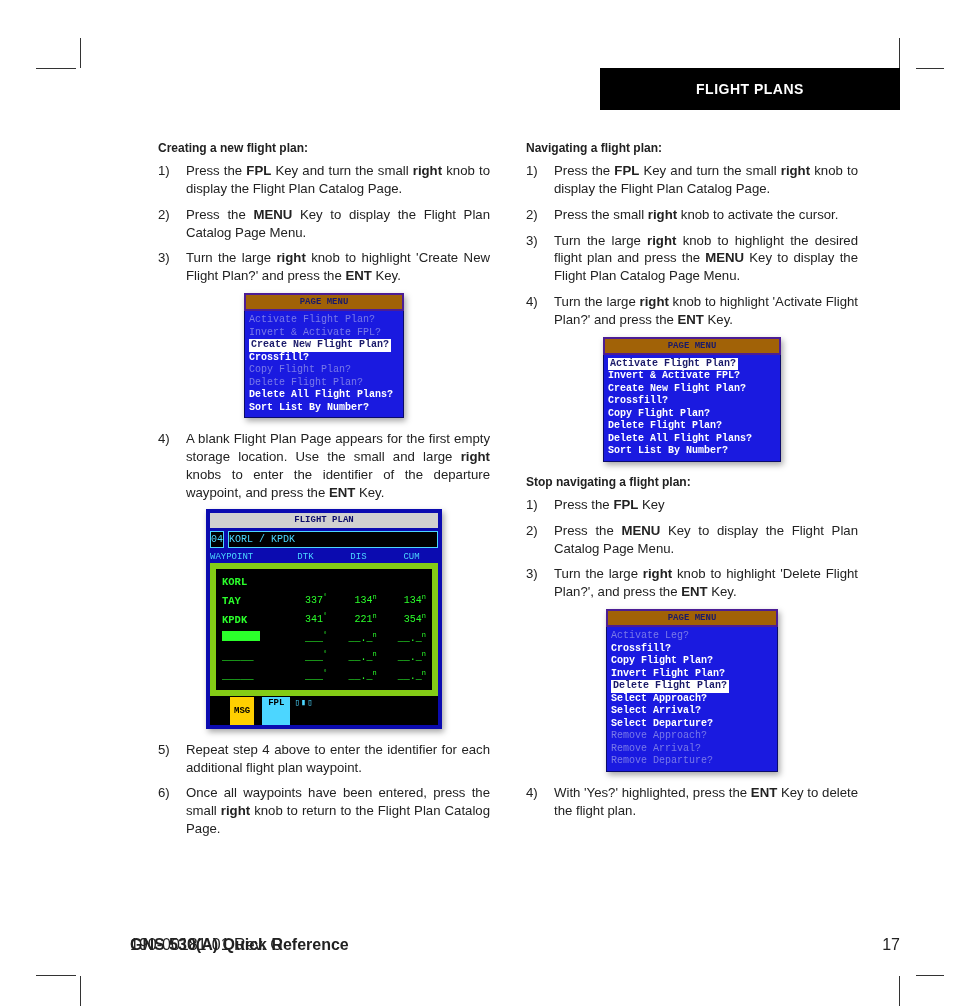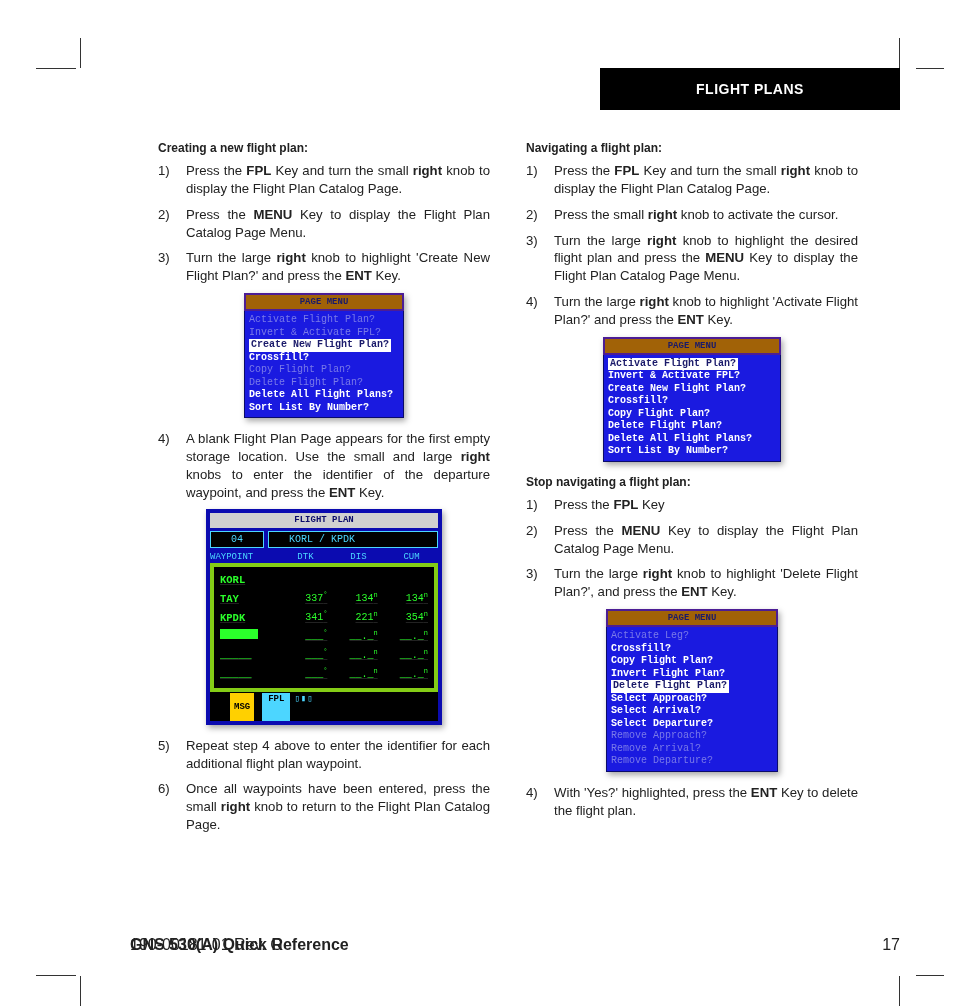--- a/index.html
+++ b/index.html
@@ -57,25 +57,25 @@
   .menu-hdr { background:#a16207; color:#1a1a6a; font-size:9px; text-align:center; padding:1px 0; border:2px solid #4c1d95; font-family:'Courier New',monospace; font-weight:bold; }
   .menu-body { background:#1a1ae0; padding:3px 4px; font-family:'Courier New',monospace; font-size:10px; line-height:1.25; border:1px solid #0b0b6a; border-top:none; }
   .m-dim { color:#7a7ae8; }
   .m-on  { color:#fff; font-weight:bold; }
   .m-sel { background:#fff; color:#1a1a6a; font-weight:bold; padding:0 2px; display:inline-block; }
 
   .fplan { width:236px; margin:8px auto 12px; box-shadow:2px 3px 6px rgba(0,0,0,0.35); font-family:'Courier New',monospace; }
   .fplan-outer { background:#0b0bb0; padding:4px; }
   .fplan-title { background:#d0d0d0; color:#0b0b6a; font-size:9px; text-align:center; font-weight:bold; padding:1px 0; margin-bottom:3px;}
   .fplan-idrow { display:flex; gap:4px; font-size:10px; margin-bottom:3px;}
-  .fplan-box { background:#000; border:1px solid #4cd6ff; padding:1px 20px; color:#4cd6ff; }
+  .fplan-box { background:#000; border:1px solid #4cd6ff; padding:1px 0; color:#4cd6ff; }
   .fplan-cols { display:flex; color:#4cd6ff; font-size:9px; gap:0; }
   .fplan-cols span { flex:1; text-align:center; }
   .fplan-cols span:first-child { text-align:left; flex:1.3; }
-  .fplan-data { background:#000; border:4px solid #84cc16; padding:4px 6px; font-size:10.5px;text-decoration:underline; }
+  .fplan-data { background:#000; border:6px solid #84cc16; padding:4px 6px; font-size:10.5px; }
   .fplan-data table { width:100%; border-collapse:collapse; }
   .fplan-data td { padding:2px 0; }
   .wp { color:#2bff2b; font-weight:bold; }
   .val { color:#2bff2b; text-align:right; font-size:10px;}
   .deg::after { content:"°"; font-size:7px; vertical-align:super; }
   .nm::after { content:"n"; font-size:7px; vertical-align:super; }
   .entry { background:#2bff2b; width:38px; height:10px; display:inline-block; }
   .blankrow td { color:#2bff2b; height:14px; }
   .bt td { padding-top:2px; }
   .fplan-foot { background:#000; display:flex; font-size:9px; padding:1px 0 0; }

